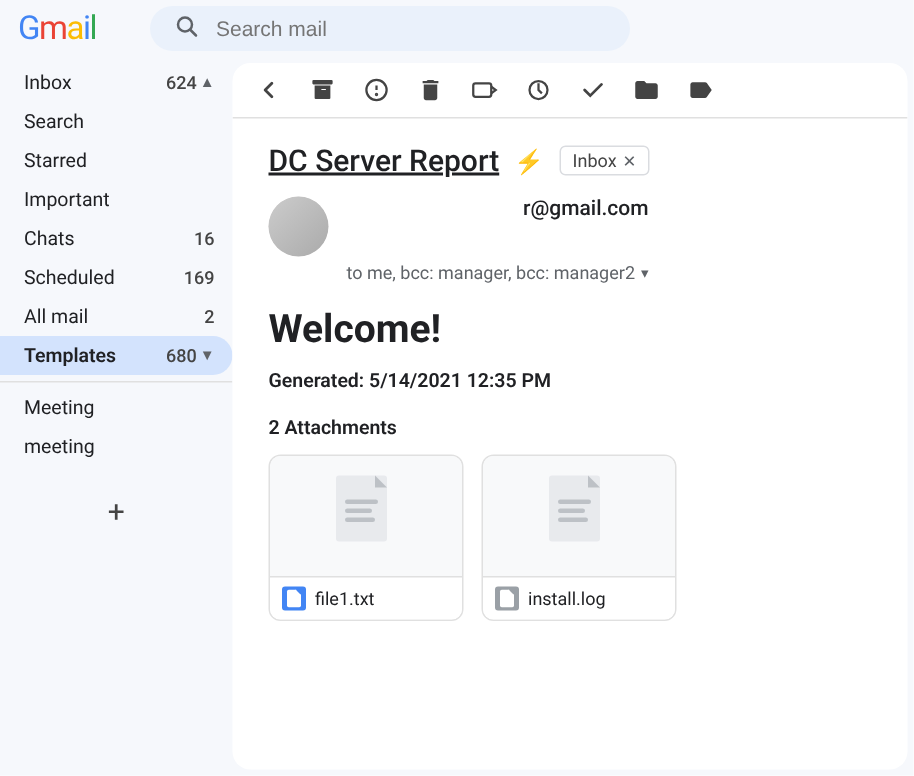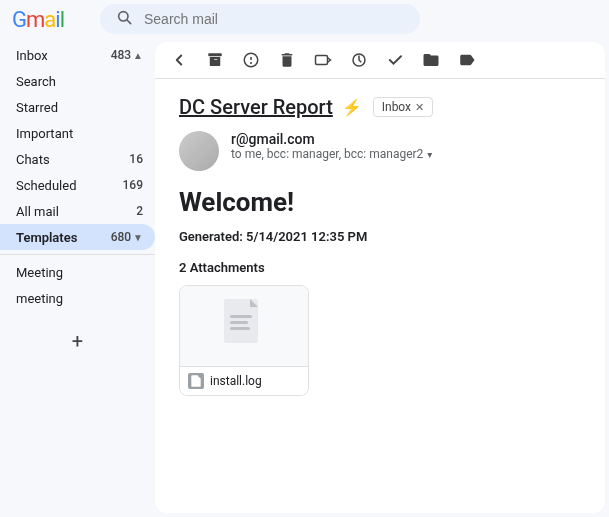--- a/index.html
+++ b/index.html
@@ -174,20 +174,21 @@
       cursor: pointer;
       color: #5f6368;
       font-size: 11px;
     }
 
     .sender-row {
       display: flex;
       align-items: flex-start;
       gap: 12px;
       margin-bottom: 16px;
+      text-align: right;
     }
     .avatar {
       width: 40px;
       height: 40px;
       border-radius: 50%;
       background: #d0cece;
       flex-shrink: 0;
       overflow: hidden;
       display: flex;
       align-items: center;
@@ -204,20 +205,21 @@
       font-size: 14px;
       font-weight: 500;
       color: #202124;
     }
     .sender-to {
       font-size: 12px;
       color: #5f6368;
       display: flex;
       align-items: center;
       gap: 4px;
+      margin-top: 28px;
     }
     .chevron-down { font-size: 10px; cursor: pointer; }
 
     .email-body { margin-bottom: 16px; }
     .welcome-text {
       font-size: 26px;
       font-weight: 700;
       color: #202124;
       margin-bottom: 12px;
     }
@@ -305,21 +307,21 @@
     <input class="search-input" type="text" placeholder="Search mail" style="">
   </div>
 </div>
 
 <div class="main-body">
 
   <div class="sidebar">
 
     <div class="sidebar-item">
       <span class="label">Inbox</span>
-      <span class="count">483</span>
+      <span class="count">624</span>
       <span style="font-size:10px;color:#5f6368;margin-left:2px">▲</span>
     </div>
     <div class="sidebar-item">
       <span class="label">Search</span>
     </div>
     <div class="sidebar-item">
       <span class="label">Starred</span>
     </div>
     <div class="sidebar-item">
       <span class="label">Important</span>
@@ -439,20 +441,40 @@
         <div class="generated-line">
           <span>Generated:</span>
           <span>5/14/2021 12:35 PM</span>
         </div>
       </div>
 
       <div class="attachments-section">
         <div class="attachments-title">2 Attachments</div>
         <div class="attachments-grid">
 
+          <div class="attachment-card">
+            <div class="attachment-preview">
+              <svg width="48" height="58" viewBox="0 0 48 58" fill="none">
+                <rect x="4" y="2" width="34" height="44" rx="2" fill="#e8eaed"></rect>
+                <path d="M30 2l8 8h-8V2z" fill="#bdc1c6"></path>
+                <rect x="10" y="18" width="22" height="3" rx="1.5" fill="#bdc1c6"></rect>
+                <rect x="10" y="24" width="18" height="3" rx="1.5" fill="#bdc1c6"></rect>
+                <rect x="10" y="30" width="20" height="3" rx="1.5" fill="#bdc1c6"></rect>
+              </svg>
+            </div>
+            <div class="attachment-footer">
+              <div class="file-type-icon txt-icon">
+                <svg width="14" height="14" viewBox="0 0 24 24" fill="white">
+                  <path d="M14 2H6a2 2 0 00-2 2v16a2 2 0 002 2h12a2 2 0 002-2V8l-6-6z"></path>
+                  <path d="M14 2v6h6" stroke="white" stroke-width="1" fill="none"></path>
+                </svg>
+              </div>
+              <span class="attachment-name">file1.txt</span>
+            </div>
+          </div>
 
           <div class="attachment-card">
             <div class="attachment-preview">
               <svg width="48" height="58" viewBox="0 0 48 58" fill="none">
                 <rect x="4" y="2" width="34" height="44" rx="2" fill="#e8eaed"></rect>
                 <path d="M30 2l8 8h-8V2z" fill="#bdc1c6"></path>
                 <rect x="10" y="18" width="22" height="3" rx="1.5" fill="#bdc1c6"></rect>
                 <rect x="10" y="24" width="18" height="3" rx="1.5" fill="#bdc1c6"></rect>
                 <rect x="10" y="30" width="20" height="3" rx="1.5" fill="#bdc1c6"></rect>
               </svg>

